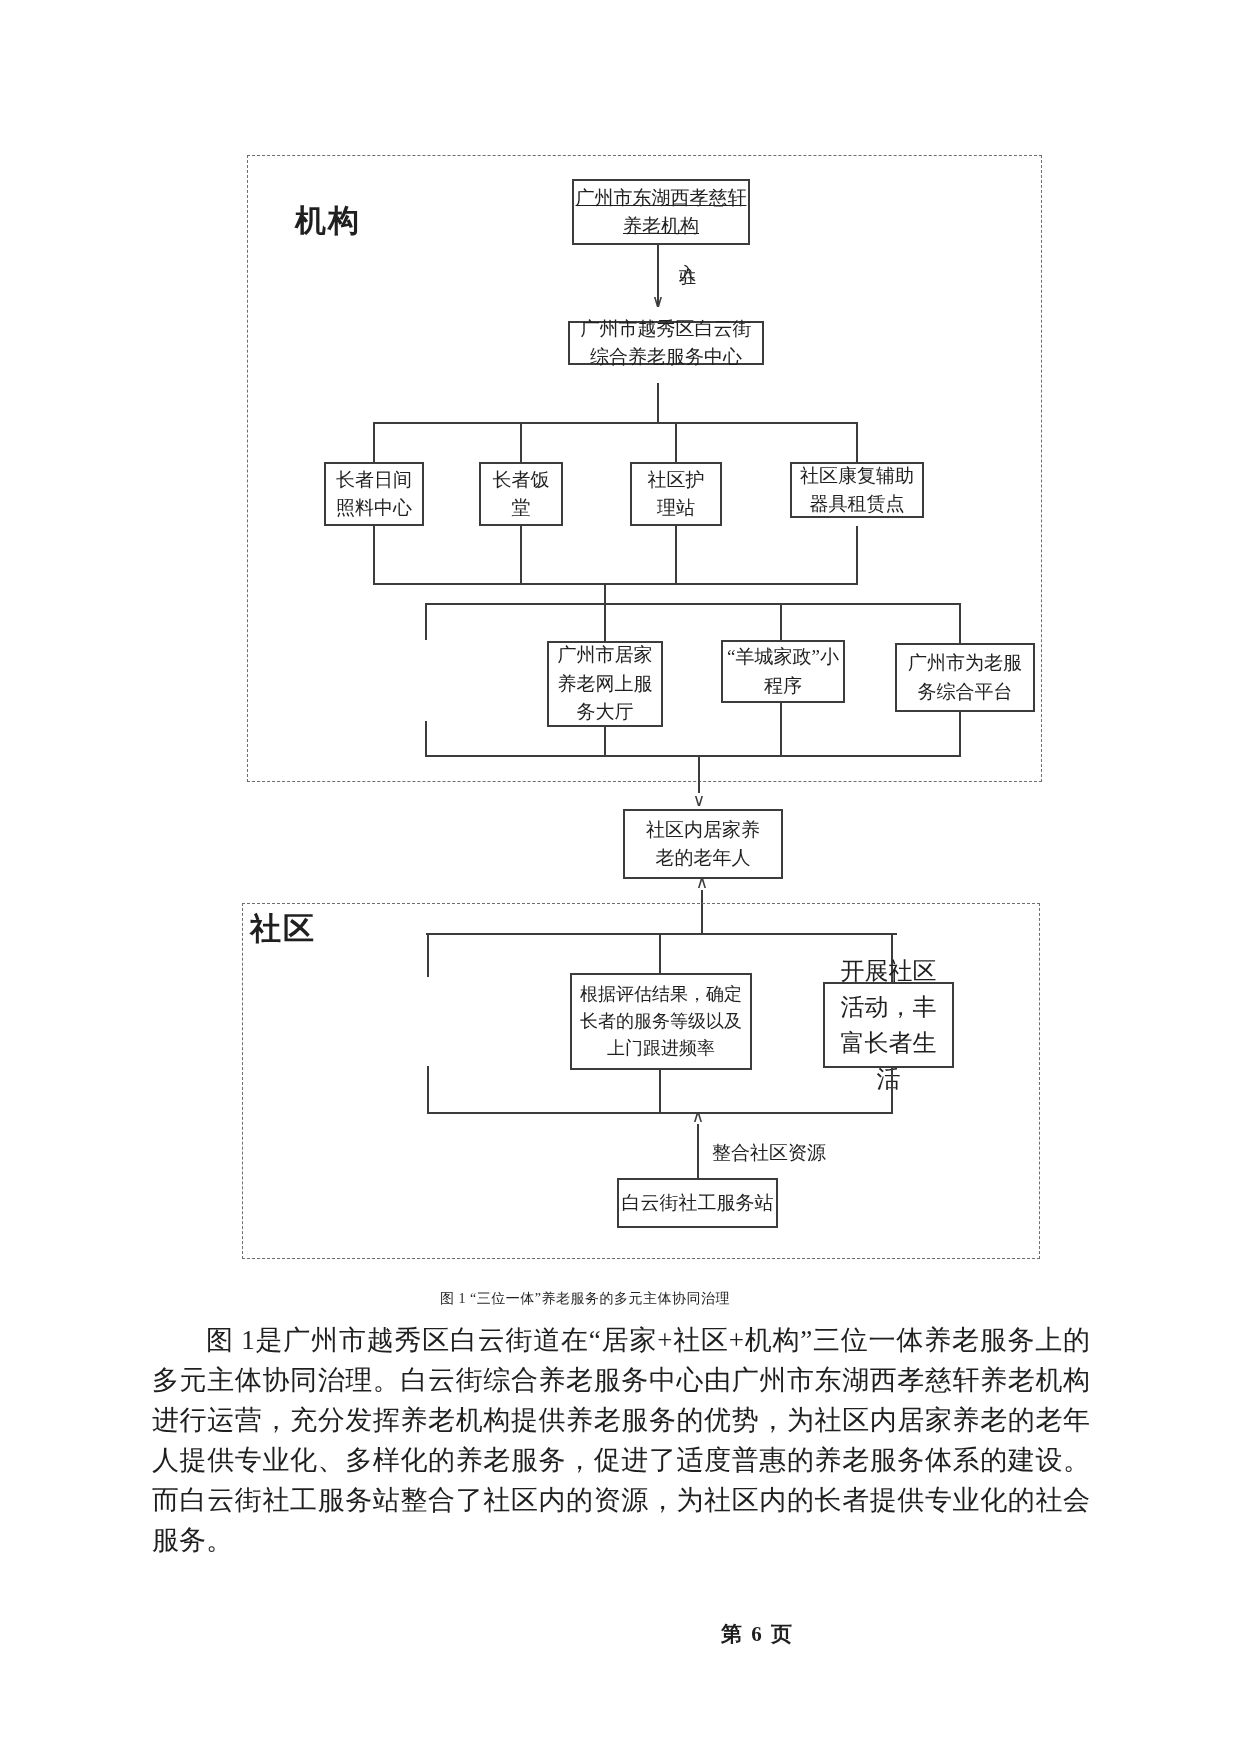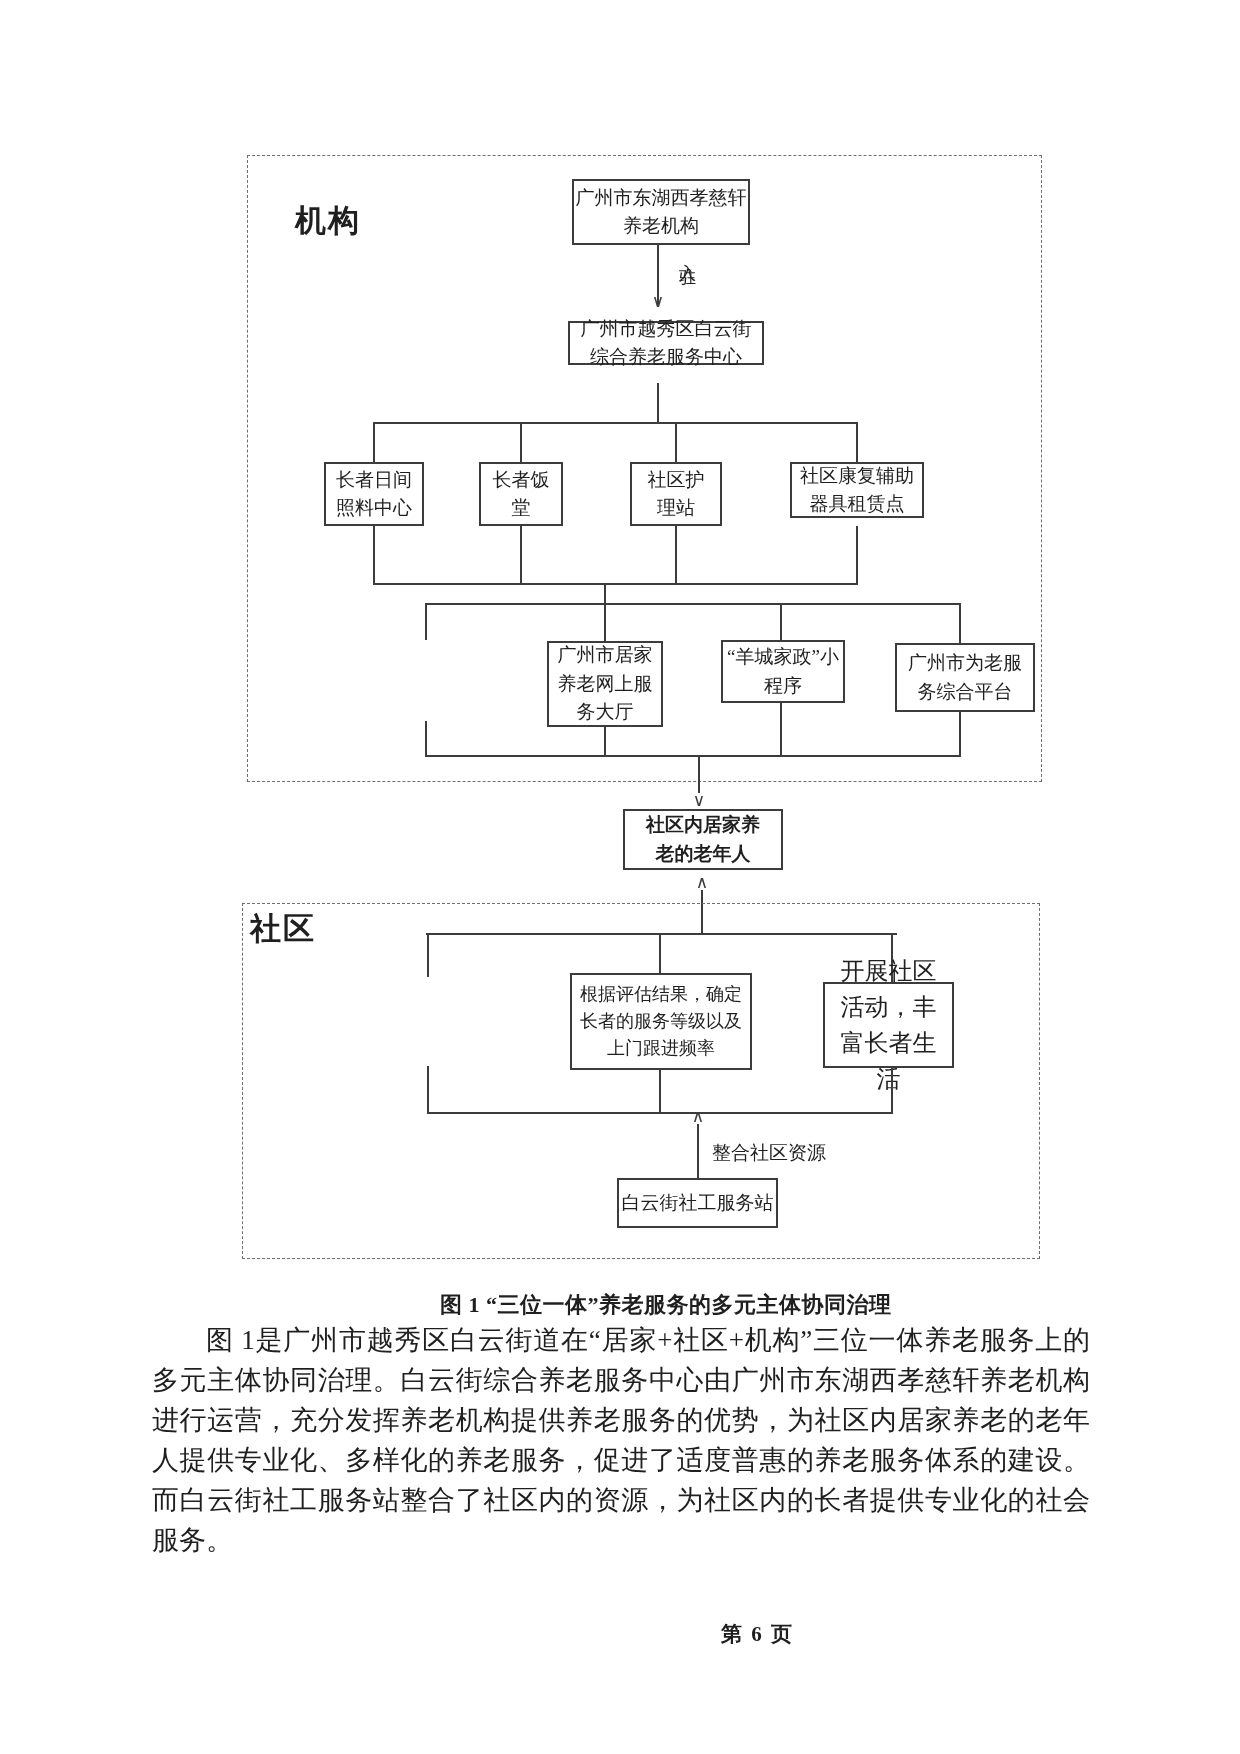--- a/index.html
+++ b/index.html
@@ -7,33 +7,33 @@
         font-family:"Liberation Serif","DejaVu Serif",serif;color:#1f1f1f;overflow:hidden;}
   .frame{position:absolute;border:1px dashed #6e6e6e;background:transparent;}
   .seclabel{position:absolute;font-size:31px;font-weight:600;letter-spacing:2px;}
   .node{position:absolute;box-sizing:border-box;border:2px solid #3c3c3c;background:#ffffff;
         display:flex;align-items:center;justify-content:center;text-align:center;
         font-size:19px;line-height:1.5;}
   .hl{position:absolute;height:2px;background:#3c3c3c;}
   .vl{position:absolute;width:2px;background:#3c3c3c;}
   .ah{position:absolute;width:22px;text-align:center;font-size:17px;line-height:1;color:#3c3c3c;}
   .edgelabel{position:absolute;font-size:17px;}
-  .caption{position:absolute;font-size:22px;font-weight:bold;letter-spacing:0.5px;white-space:nowrap;}
+  .caption{position:absolute;font-size:14px;font-weight:normal;letter-spacing:0.5px;white-space:nowrap;}
   .bodytext{position:absolute;font-size:27px;line-height:40px;text-align:justify;text-indent:2em;}
   .footer{position:absolute;font-size:21px;font-weight:bold;letter-spacing:2px;}
 </style>
 </head>
 <body>
 
 <div class="page">
 
   <div class="frame" style="left:247px;top:155px;width:793px;height:625px;"></div>
   <div class="seclabel" style="left:295px;top:200px;">机构</div>
 
-  <div class="node" style="left:572px;top:179px;width:178px;height:66px;padding:0 1px;">广州市东湖西孝慈轩养老机构</div>
+  <div class="node" style="left:572px;top:179px;width:178px;height:66px;padding:0 1px;text-decoration:underline;">广州市东湖西孝慈轩养老机构</div>
 
   <div class="vl" style="left:657px;top:245px;height:60px;"></div>
   <div class="ah" style="left:647px;top:293px;">∨</div>
   <div class="edgelabel" style="left:676px;top:250px;writing-mode:vertical-rl;letter-spacing:4px;height:56px;">入驻</div>
 
   <div class="node" style="left:562px;top:321px;width:196px;height:44px;padding:0 6px;margin-left:6px;">广州市越秀区白云街综合养老服务中心</div>
 
   <div class="vl" style="left:657px;top:383px;height:41px;"></div>
   <div class="hl" style="left:374px;top:422px;width:484px;"></div>
   <div class="vl" style="left:373px;top:422px;height:40px;"></div>
@@ -64,21 +64,21 @@
 
   <div class="vl" style="left:425px;top:721px;height:36px;"></div>
   <div class="vl" style="left:604px;top:725px;height:32px;"></div>
   <div class="vl" style="left:780px;top:701px;height:56px;"></div>
   <div class="vl" style="left:959px;top:710px;height:47px;"></div>
   <div class="hl" style="left:425px;top:755px;width:536px;"></div>
 
   <div class="vl" style="left:698px;top:755px;height:38px;"></div>
   <div class="ah" style="left:688px;top:792px;">∨</div>
 
-  <div class="node" style="left:623px;top:809px;width:160px;height:61px;padding:0 12px;font-weight:bold;">社区内居家养老的老年人</div>
+  <div class="node" style="left:623px;top:809px;width:160px;height:70px;padding:0 12px;">社区内居家养老的老年人</div>
 
   <div class="ah" style="left:691px;top:874px;">∧</div>
   <div class="vl" style="left:701px;top:890px;height:45px;"></div>
 
   <div class="frame" style="left:242px;top:903px;width:796px;height:354px;"></div>
   <div class="seclabel" style="left:250px;top:908px;">社区</div>
 
   <div class="hl" style="left:426px;top:933px;width:471px;"></div>
   <div class="vl" style="left:427px;top:933px;height:44px;"></div>
   <div class="vl" style="left:659px;top:933px;height:42px;"></div>

